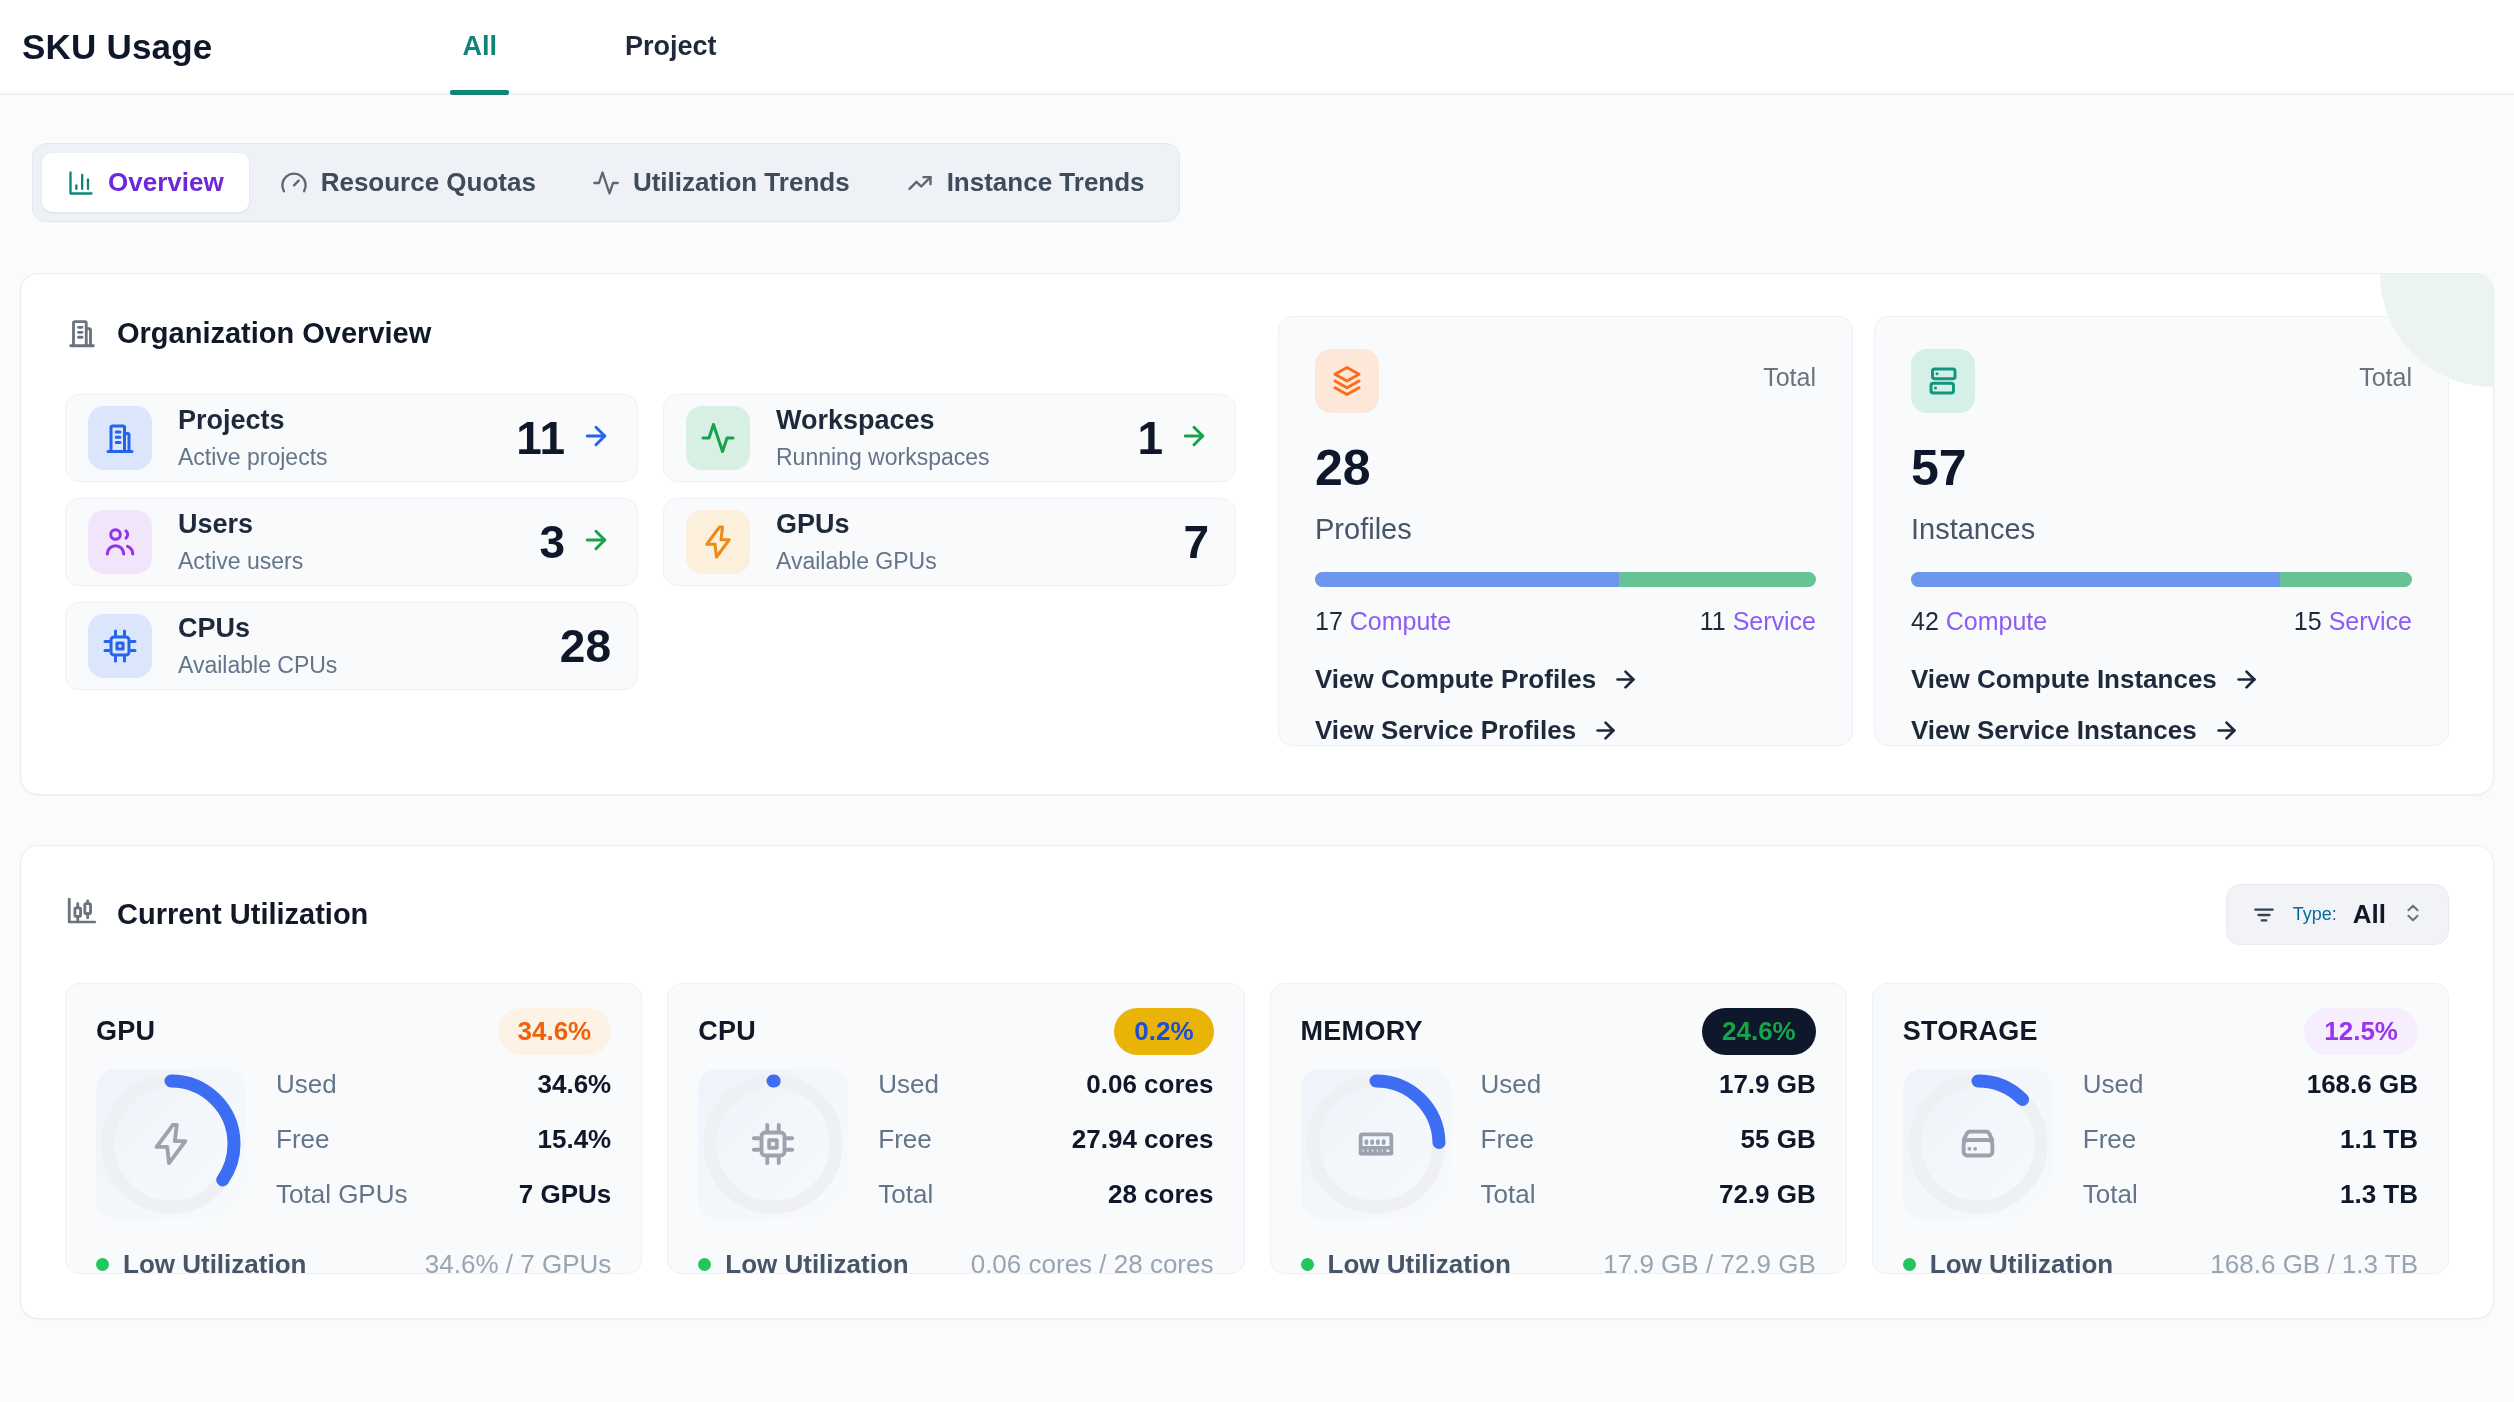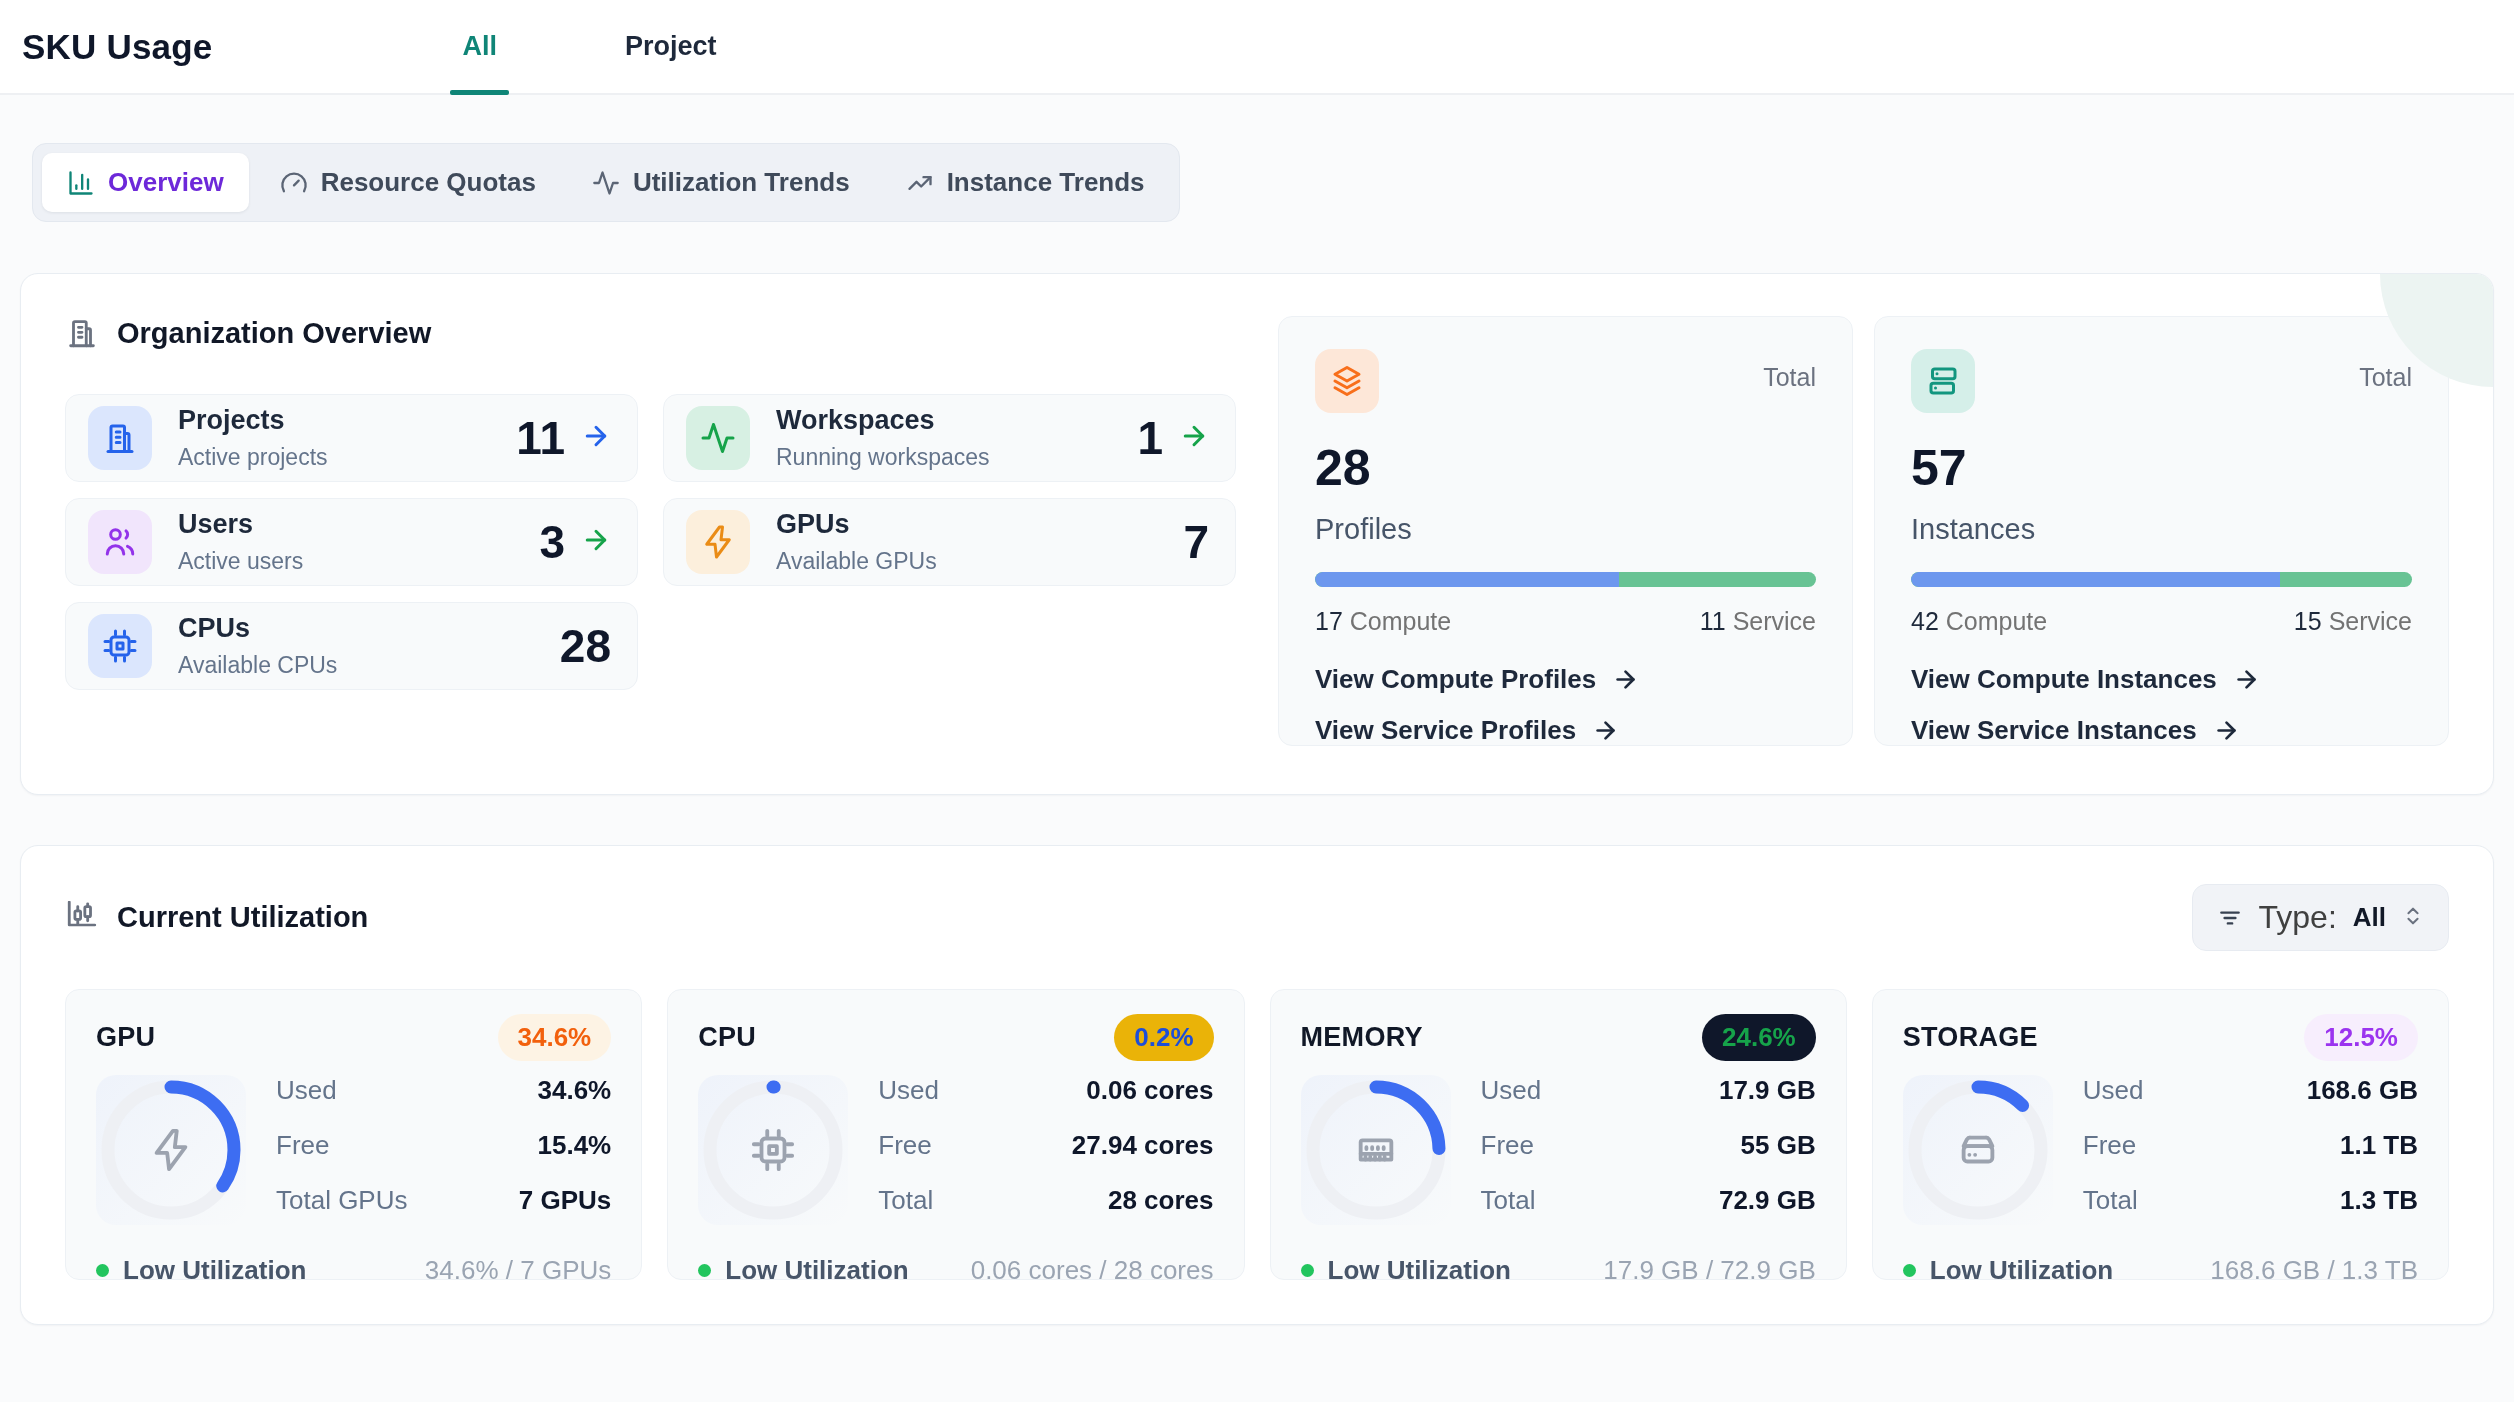--- a/index.html
+++ b/index.html
@@ -55,30 +55,30 @@
   
   .pi-grid { display:grid; grid-template-columns:1fr 1fr; gap:21px; }
   .pi-card { background:#f8fafb; border:1px solid #edf1f5; border-radius:14px; height:430px; padding:32px 36px; }
   .pi-top { display:flex; justify-content:space-between; align-items:flex-start; }
   .pi-total { font-size:25px; color:#6b7280; margin-top:14px; }
   .pi-value { font-size:50px; font-weight:bold; color:#0f172a; margin-top:26px; }
   .pi-label { font-size:29px; color:#475569; margin-top:16px; }
   .split-bar { margin-top:26px; height:15px; border-radius:8px; background:#68c394; overflow:hidden; }
   .split-fill { height:100%; background:#6d97ee; border-radius:8px 0 0 8px; }
   .pi-legend { display:flex; justify-content:space-between; margin-top:20px; font-size:25px; }
-  .pi-legend .num { font-weight:normal; color:#1e293b; } .pi-legend .lbl { color:#737373; }
+  .pi-legend .num { font-weight:normal; color:#1e293b; } .pi-legend .lbl { color:#8b5cf6; }
   .pi-links { margin-top:28px; display:flex; flex-direction:column; gap:20px; }
   .pi-link { display:flex; align-items:center; gap:16px; font-size:26px; font-weight:bold; color:#1e293b; cursor:pointer; }
   .pi-link svg { width:27px; height:27px; stroke:#1e293b; }
 
   
   .util-head { display:flex; justify-content:space-between; align-items:center; margin-bottom:38px; }
   .filter-pill { display:flex; align-items:center; gap:16px; background:#f1f3f7; border:1px solid #e7ebf1; border-radius:14px; padding:14px 24px; cursor:pointer; }
   .filter-pill svg { width:26px; height:26px; stroke:#374151; }
-  .filter-label { font-size:32px; color:#404040; }
+  .filter-label { font-size:18px; color:#0369a1; }
   .filter-value { font-size:26px; font-weight:bold; color:#111827; }
   .chevrons svg { stroke:#6b7280; width:22px; height:22px; }
 
   .util-grid { display:grid; grid-template-columns:repeat(4,1fr); gap:25px; }
   .util-card { background:#f8fafb; border:1px solid #edf1f5; border-radius:14px; height:291px; padding:24px 30px; display:flex; flex-direction:column; }
   .u-head { display:flex; justify-content:space-between; align-items:center; }
   .u-title { font-size:27px; font-weight:bold; color:#111827; letter-spacing:.3px; }
   .badge { font-size:26px; font-weight:bold; border-radius:999px; padding:8px 20px; }
   .b-orange { color:#f2600c; background:#fdf3e4; }
   .b-blue   { color:#1d4ed8; background:#eab308; }

